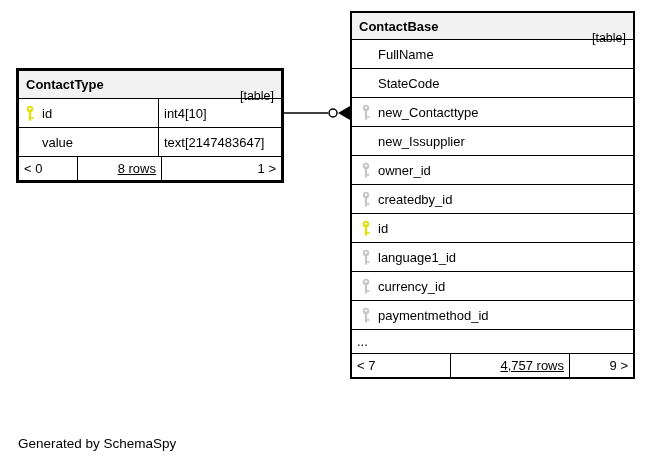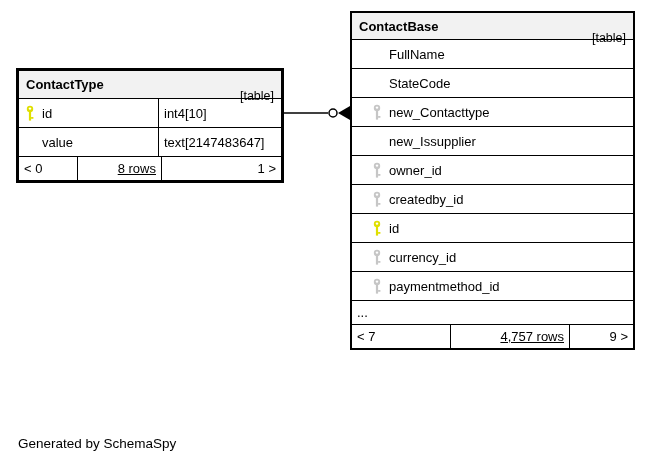--- a/index.html
+++ b/index.html
@@ -53,21 +53,21 @@
     display: flex;
     align-items: center;
     padding-left: 6px;
     box-sizing: border-box;
     white-space: nowrap;
   }
   #t-contacttype .cell-name {
     width: 140px;
     border-right: 1px solid #000000;
   }
-  #t-contactbase .cell-name { flex: 1; padding-left: 20px; }
+  #t-contactbase .cell-name { flex: 1; padding-left: 9px; }
   .cell-type {
     flex: 1;
     display: flex;
     align-items: center;
     padding-left: 5px;
     white-space: nowrap;
   }
   .key {
     width: 10px;
     height: 16px;
@@ -240,20 +240,33 @@
               <circle cx="5" cy="3.6" r="1.2" fill="#ffffff"></circle>
               <rect x="3.9" y="6.8" width="2.2" height="8.8" fill="currentColor"></rect>
               <rect x="6.1" y="12" width="2.3" height="1.8" fill="currentColor"></rect>
             </svg>
         </span>
         <span>id</span>
       </div>
     </div>
 
 
+    <div class="t-row">
+      <div class="cell-name">
+        <span class="key key-foreign">
+          <svg width="10" height="16" viewBox="0 0 10 16">
+              <circle cx="5" cy="4" r="3.2" fill="currentColor"></circle>
+              <circle cx="5" cy="3.6" r="1.2" fill="#ffffff"></circle>
+              <rect x="3.9" y="6.8" width="2.2" height="8.8" fill="currentColor"></rect>
+              <rect x="6.1" y="12" width="2.3" height="1.8" fill="currentColor"></rect>
+            </svg>
+        </span>
+        <span>language1_id</span>
+      </div>
+    </div>
 
     <div class="t-row">
       <div class="cell-name">
         <span class="key key-foreign">
           <svg width="10" height="16" viewBox="0 0 10 16">
               <circle cx="5" cy="4" r="3.2" fill="currentColor"></circle>
               <circle cx="5" cy="3.6" r="1.2" fill="#ffffff"></circle>
               <rect x="3.9" y="6.8" width="2.2" height="8.8" fill="currentColor"></rect>
               <rect x="6.1" y="12" width="2.3" height="1.8" fill="currentColor"></rect>
             </svg>

